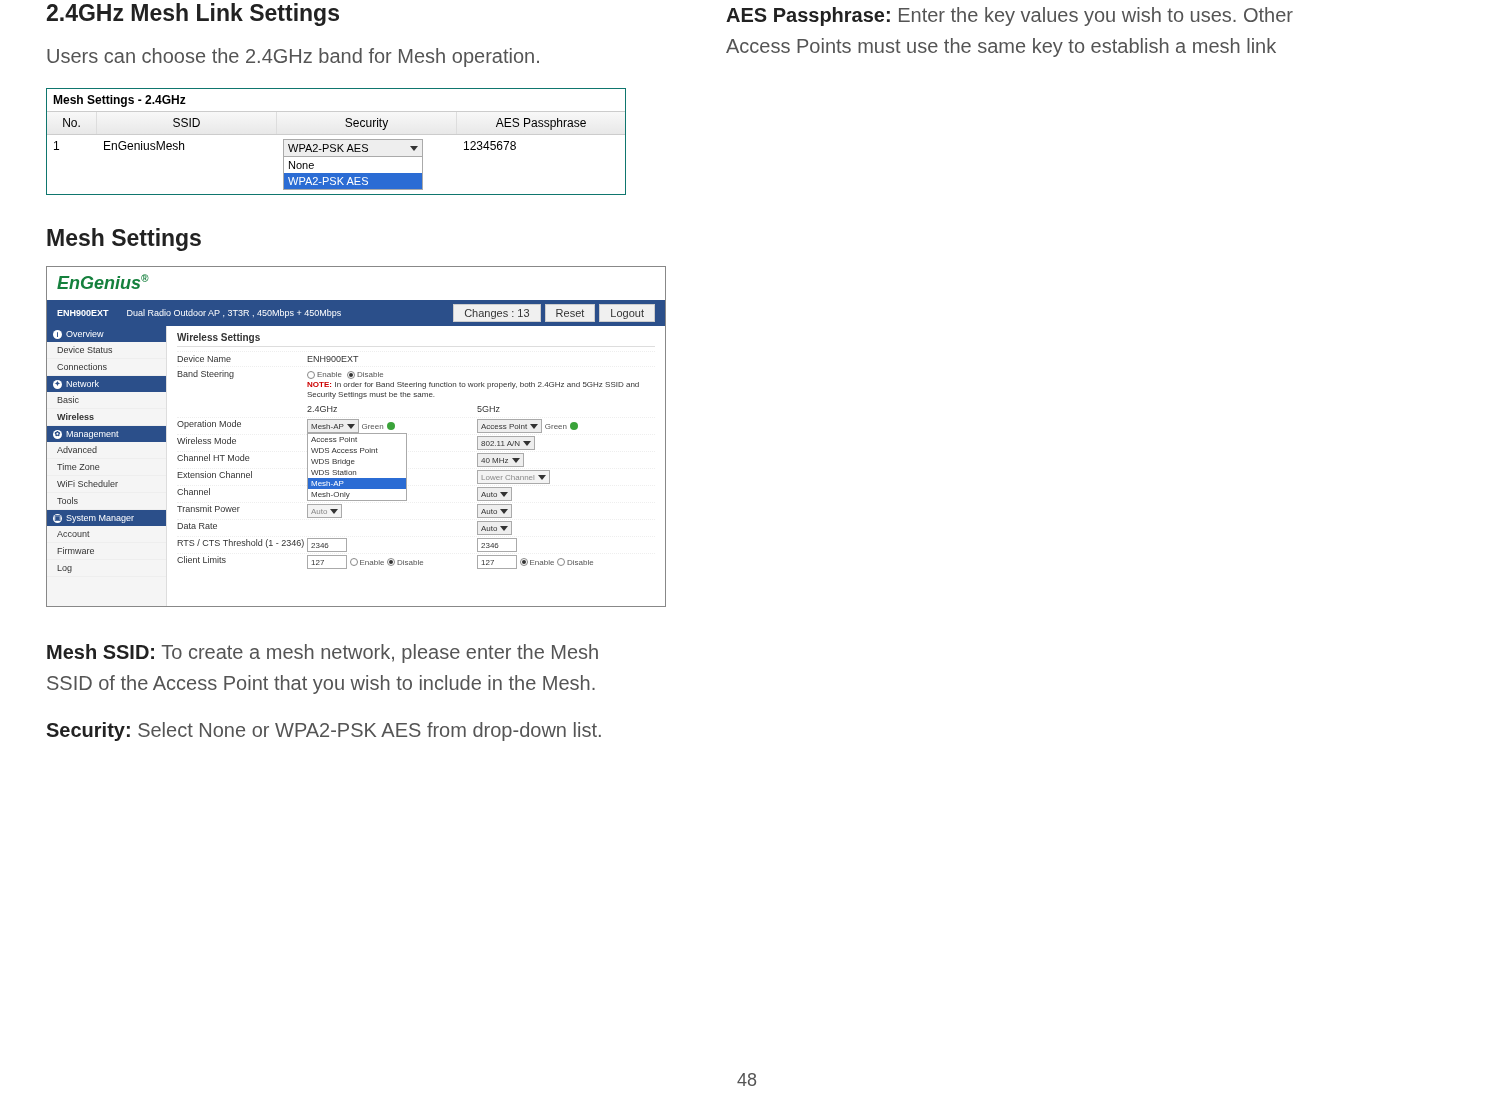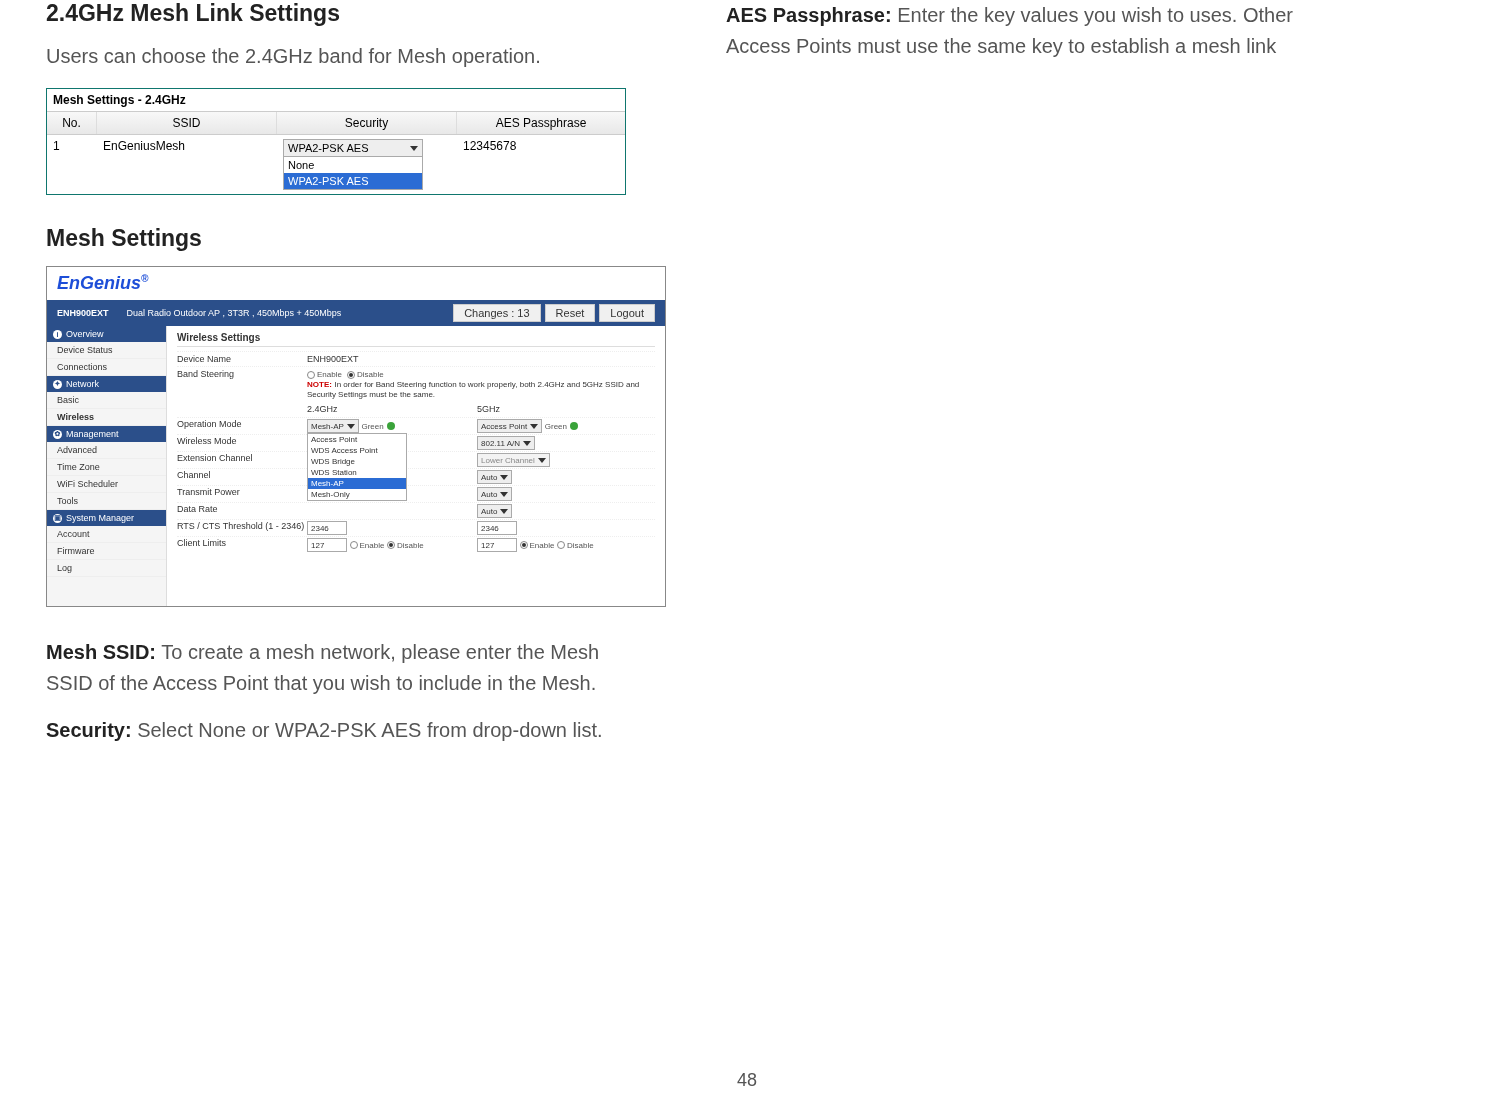--- a/index.html
+++ b/index.html
@@ -125,21 +125,21 @@
     }
     .ui-logo-row {
       display: flex;
       align-items: center;
       padding: 6px 10px;
     }
     .ui-logo {
       font-size: 18px;
       font-weight: bold;
       font-style: italic;
-      color: #1d4ed8;
+      color: #15803d;
     }
     .ui-logo sup { font-size: 10px; }
     .ui-bar {
       background: #2b4f8a;
       color: #fff;
       display: flex;
       align-items: center;
       padding: 4px 10px;
       font-size: 9px;
     }
@@ -417,20 +417,30 @@
             <div class="lbl">Wireless Mode</div>
             <div class="c24"></div>
             <div class="c5">
               <span class="fake-select">
                 <span>802.11 A/N</span>
                 <span class="caret-down"></span>
               </span>
             </div>
           </div>
 
+          <div class="ui-row2">
+            <div class="lbl">Channel HT Mode</div>
+            <div class="c24"></div>
+            <div class="c5">
+              <span class="fake-select">
+                <span>40 MHz</span>
+                <span class="caret-down"></span>
+              </span>
+            </div>
+          </div>
 
           <div class="ui-row2">
             <div class="lbl">Extension Channel</div>
             <div class="c24"></div>
             <div class="c5">
               <span class="fake-select grey-sel">
                 <span>Lower Channel</span>
                 <span class="caret-down"></span>
               </span>
             </div>

